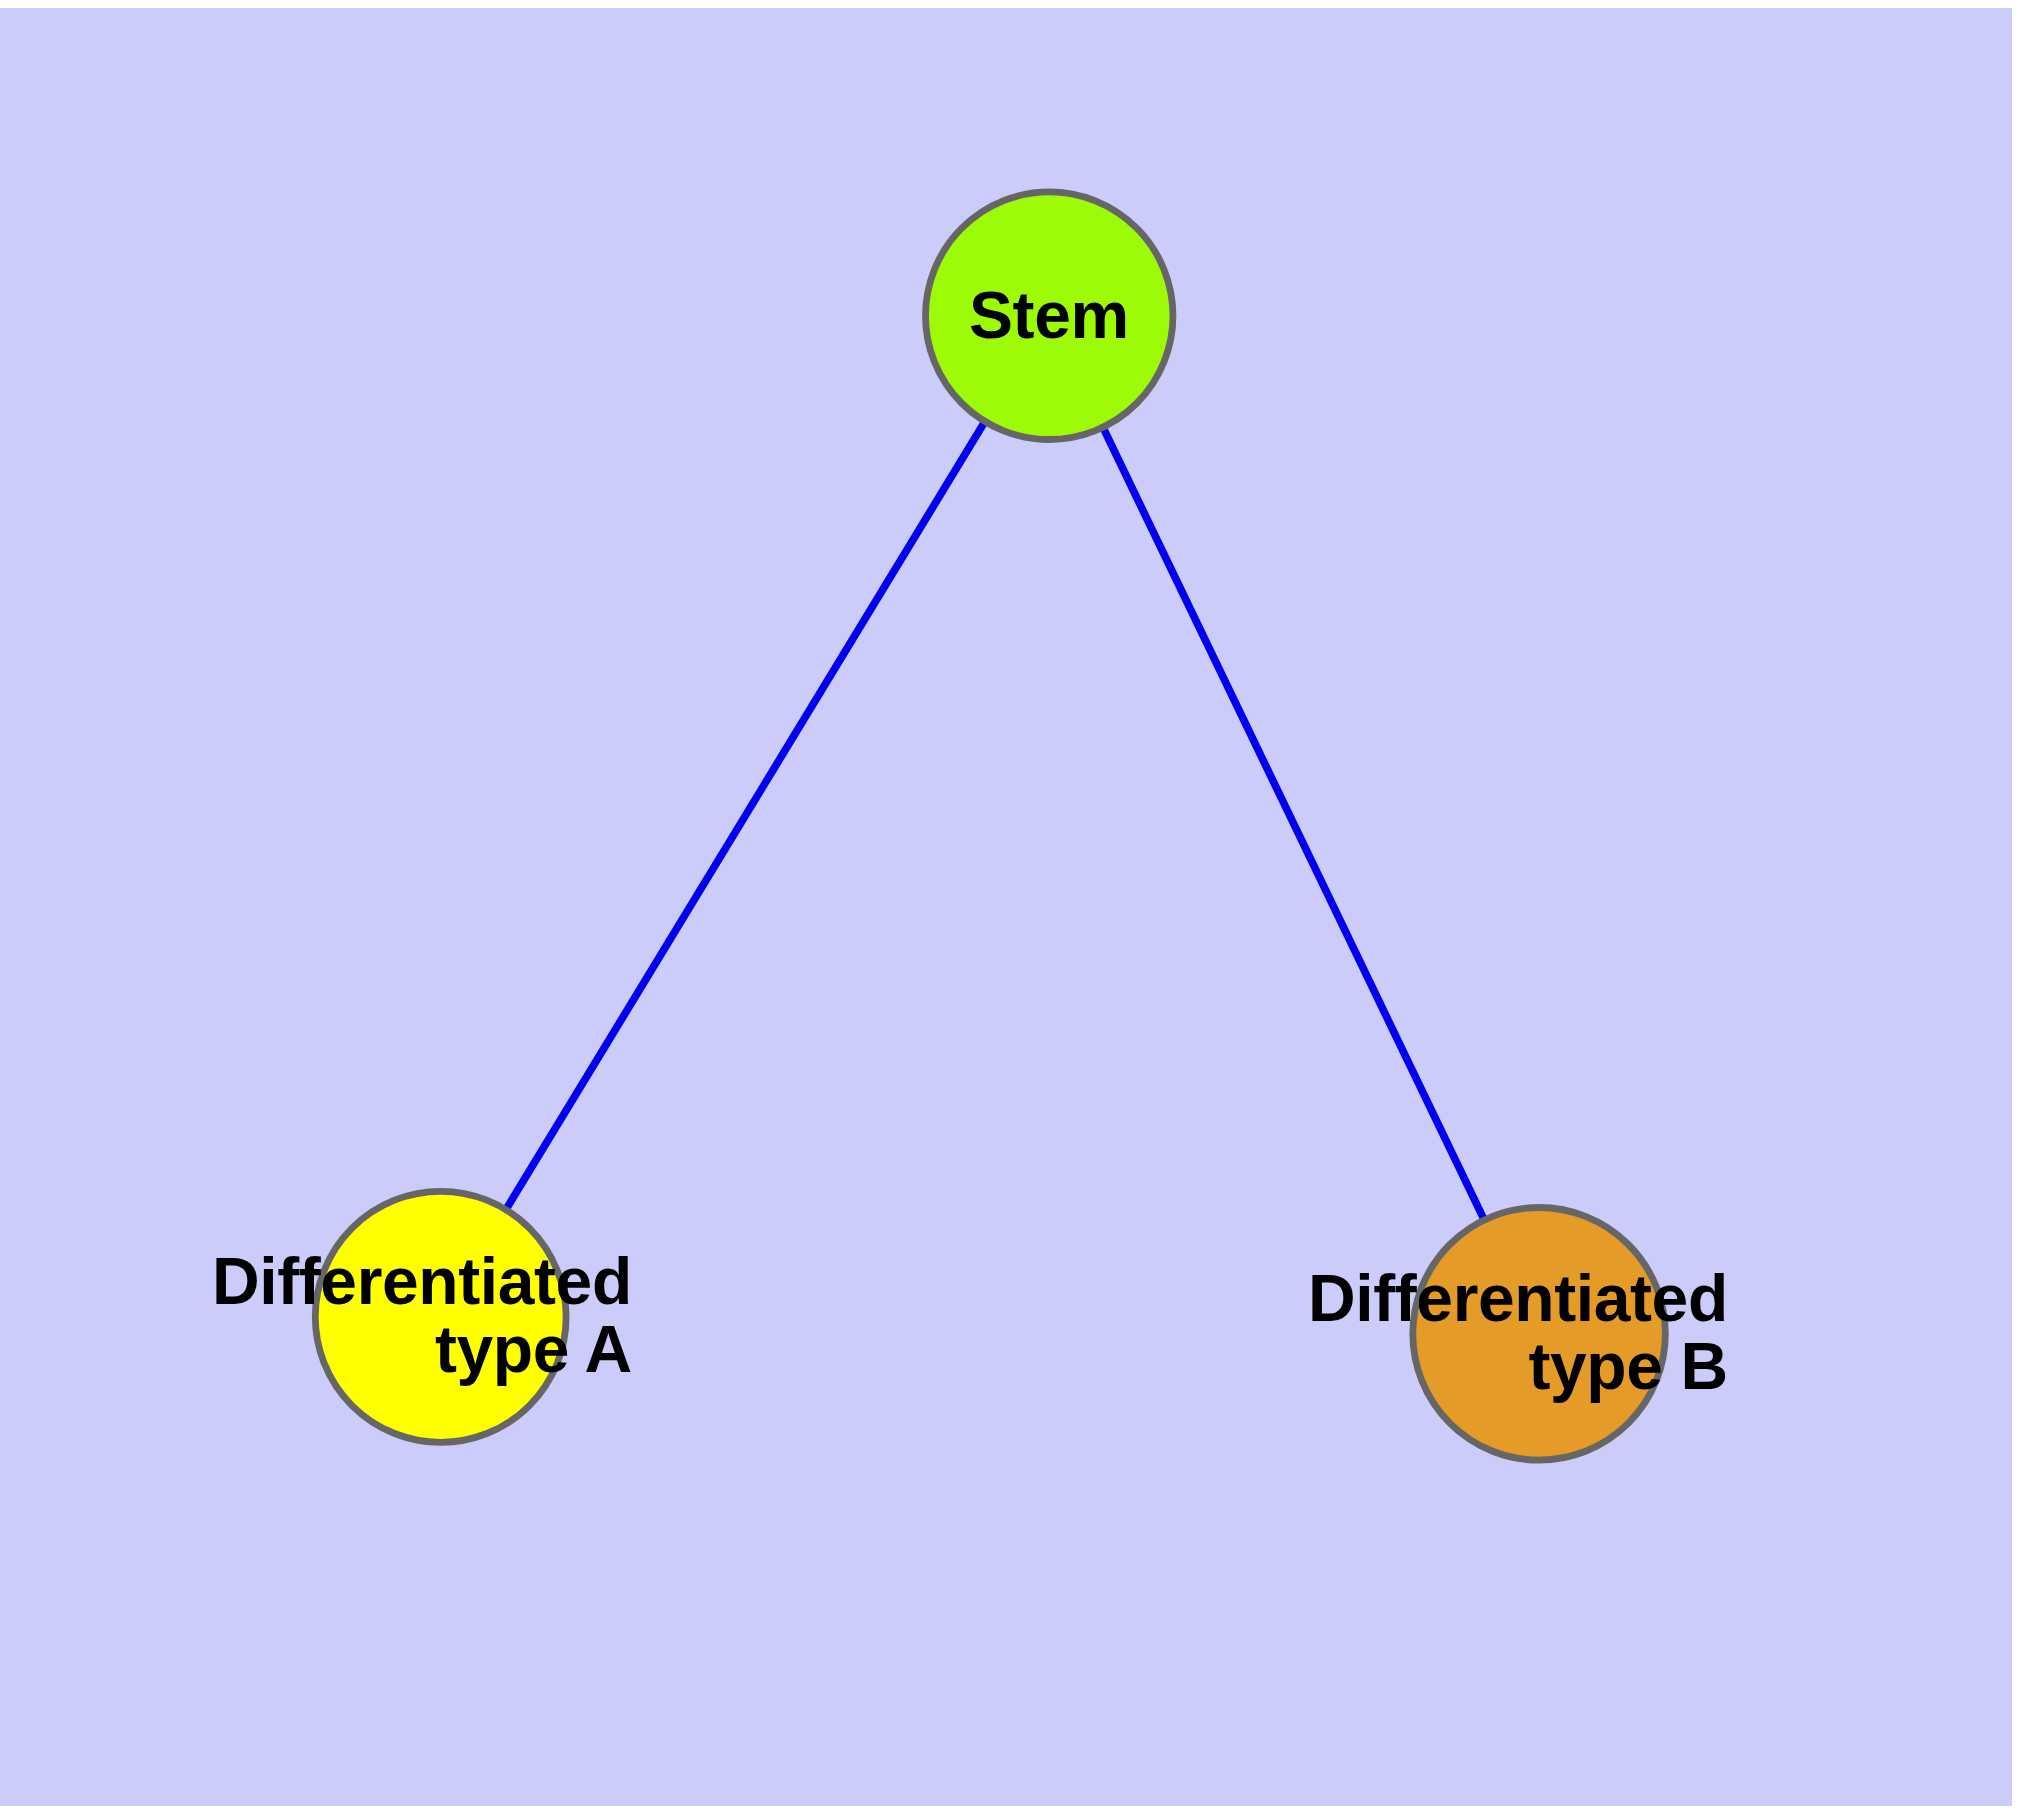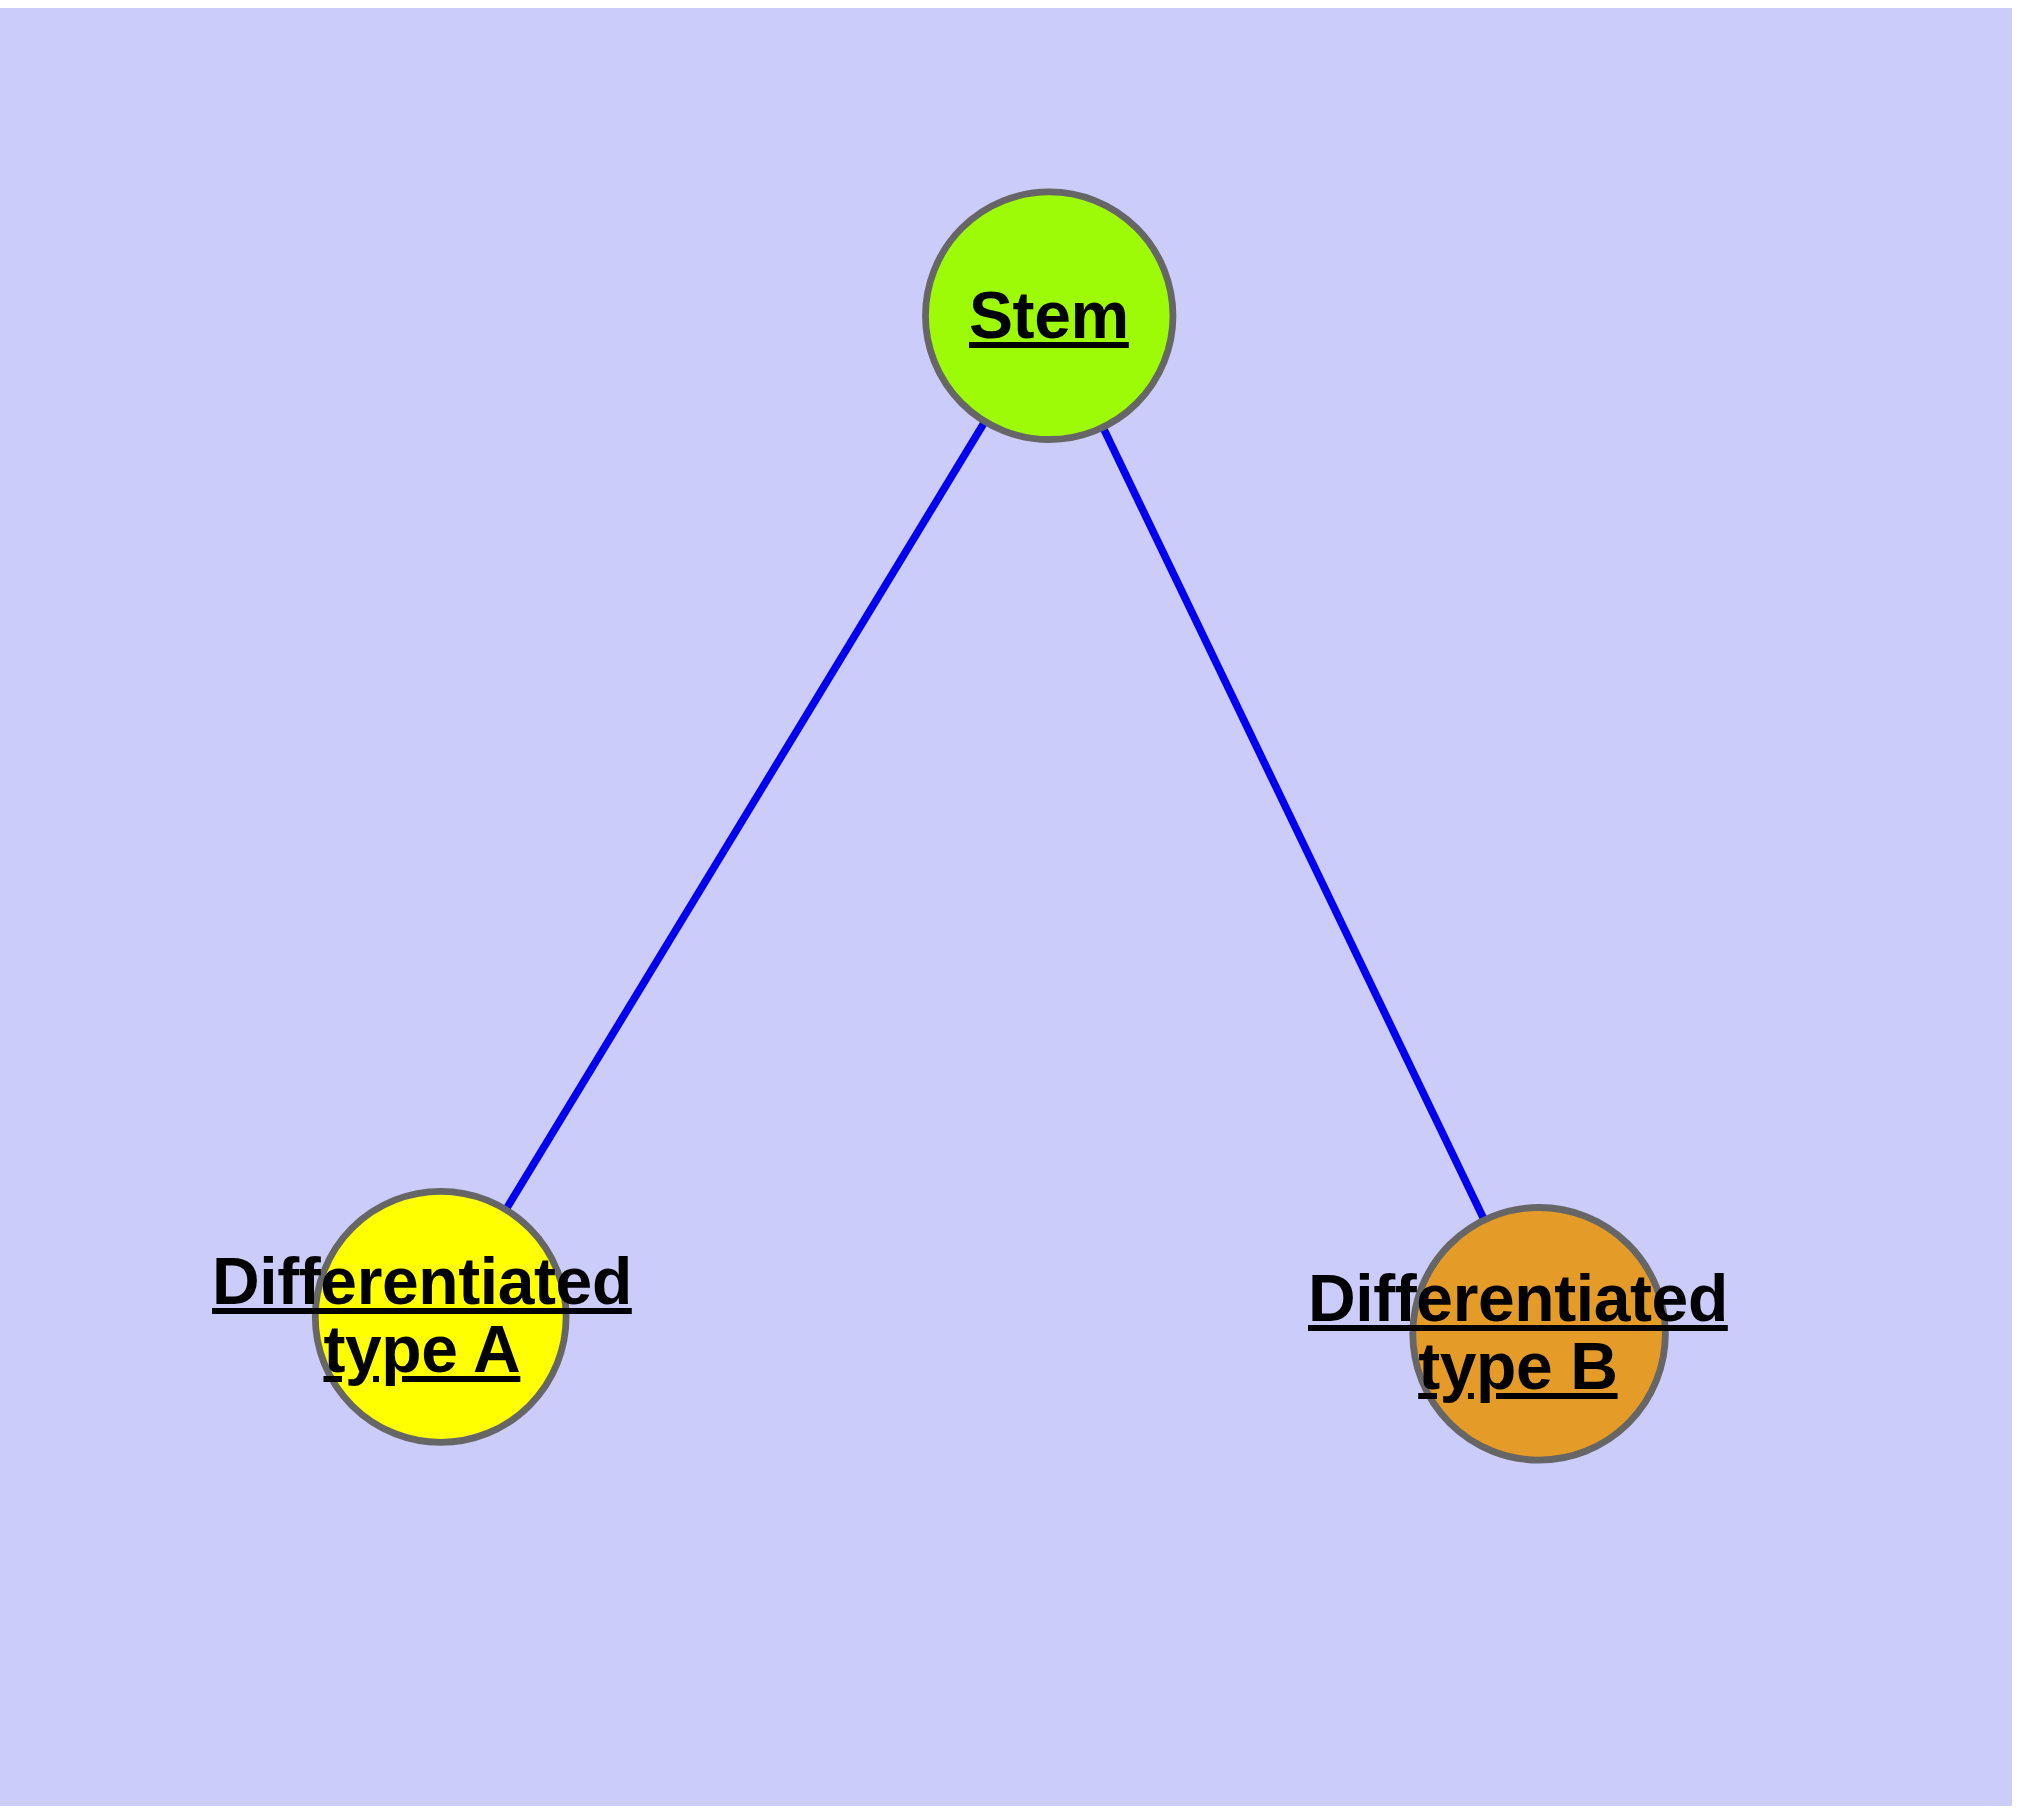--- a/index.html
+++ b/index.html
@@ -27,26 +27,25 @@
     left: 0;
     top: 0;
     width: 2012px;
     height: 1798px;
     display: block;
   }
   .node-label {
     position: absolute;
     color: #000000;
     font-weight: bold;
-    text-align: center;
+    text-align: right;
     white-space: pre;
     line-height: 1.03;
     pointer-events: none;
     letter-spacing: -0.4px;
-    text-decoration: underline;
   }
 </style>
 </head>
 <body>
 
 <div id="canvas">
   <svg id="graph-svg" viewBox="0 0 2374 2121" preserveAspectRatio="none" xmlns="http://www.w3.org/2000/svg">
     <g id="edge-layer">
         <line x1="1163.1937552955992" y1="486.0448119720019" x2="595.8452203252953" y2="1419.2462323061648" stroke="#0000ee" stroke-width="9" stroke-linecap="butt"></line>
         <line x1="1300.4467093624742" y1="492.75518675489883" x2="1752.2523175258075" y2="1431.5415801877075" stroke="#0000ee" stroke-width="9" stroke-linecap="butt"></line>

